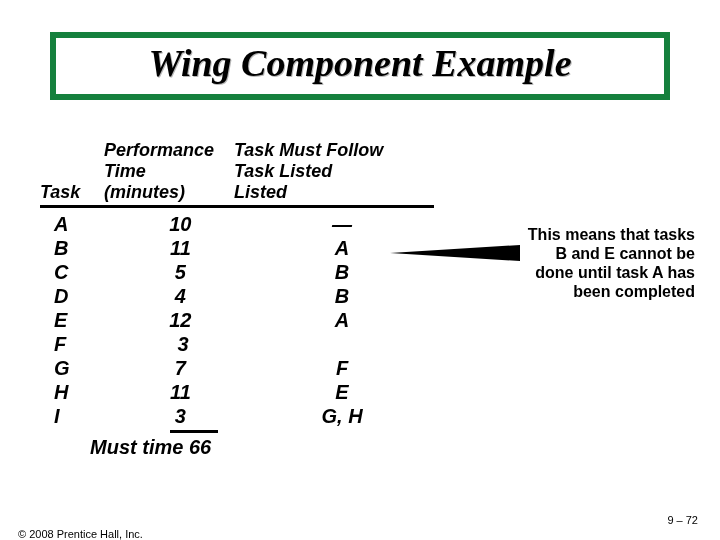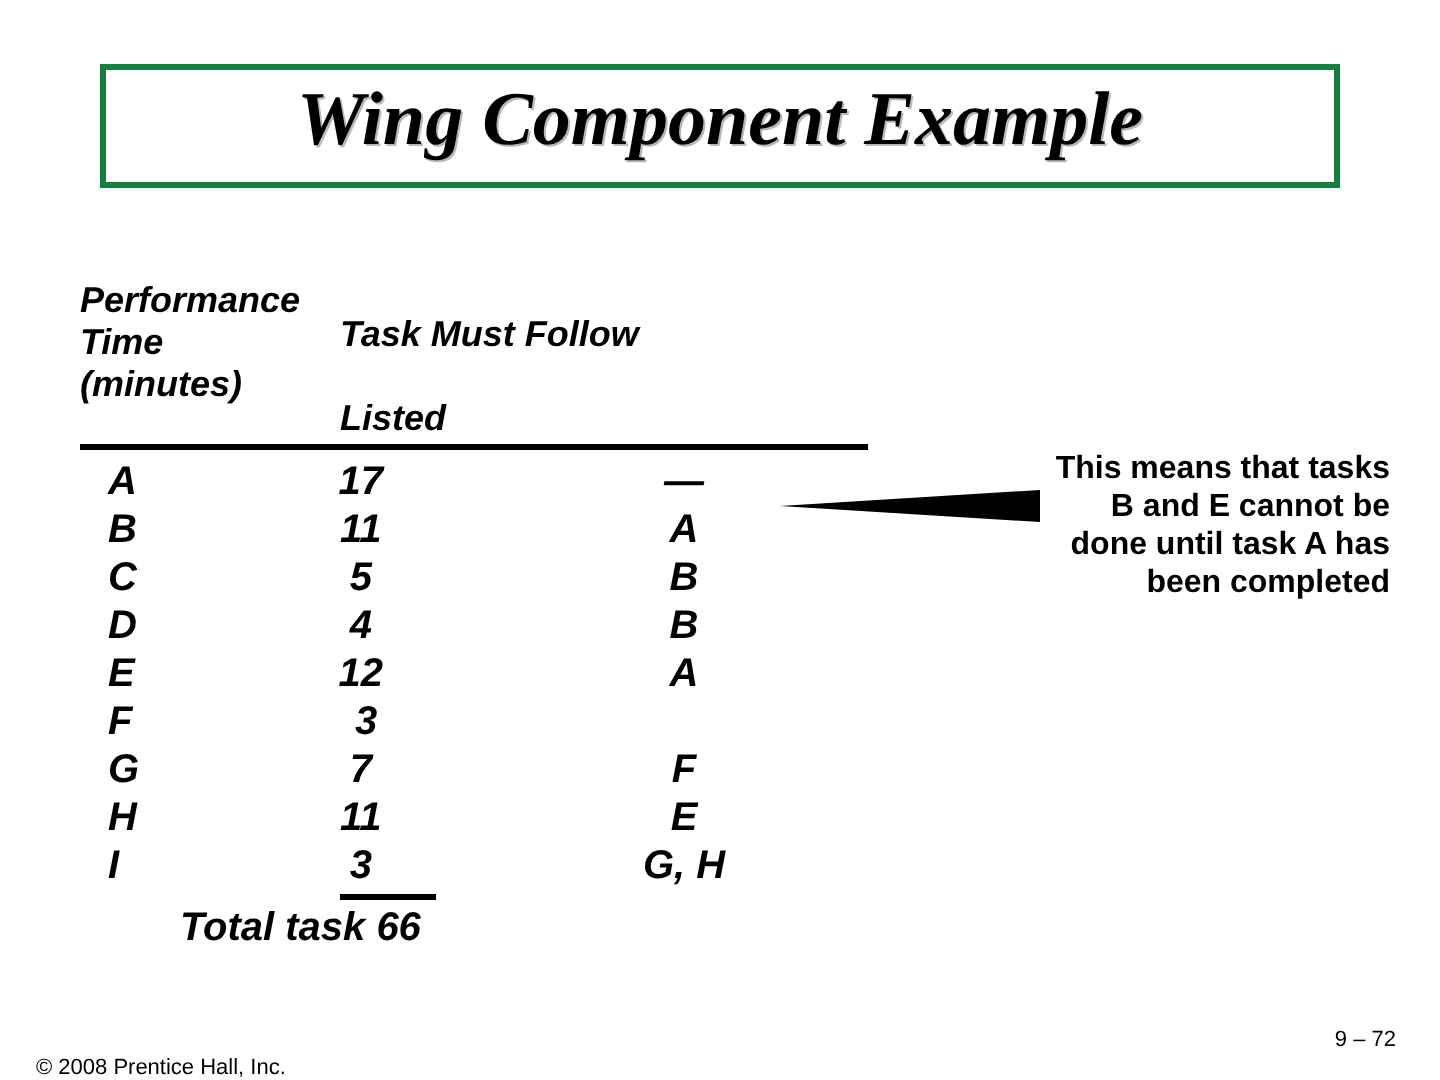--- a/index.html
+++ b/index.html
@@ -11,21 +11,21 @@
     font-family: Arial, Helvetica, sans-serif;
     color: #000;
     position: relative;
     overflow: hidden;
   }
   .title-wrap {
     position: absolute;
     left: 50px;
     top: 32px;
     width: 620px;
-    border: 3px solid #15803d;
+    border: 6px solid #15803d;
     box-sizing: border-box;
     padding: 6px 0 10px 0;
     text-align: center;
   }
   .title {
     font-family: "Times New Roman", Times, serif;
     font-style: italic;
     font-weight: bold;
     font-size: 38px;
     line-height: 1.05;
@@ -46,21 +46,21 @@
   }
   .hdr {
     display: flex;
     font-style: italic;
     font-weight: bold;
     font-size: 18px;
   }
   .hdr > div { text-align: left; }
   .col-task  { width: 64px; }
   .col-time  { width: 130px; }
-  .col-dep   { width: 200px; margin-top: 17px; }
+  .col-dep   { width: 200px; }
   .hr-head {
     height: 0;
     border-top: 3px solid #000;
     margin: 2px 0 4px 0;
     width: 394px;
   }
   .row {
     display: flex;
     font-weight: bold;
     font-style: italic;
@@ -118,36 +118,41 @@
 <body>
 
 <div class="title-wrap">
   <div class="title">Wing Component Example</div>
 </div>
 
 <div class="stage">
 
   <div class="tbl">
     <div class="hdr">
+      <div class="col-task">
+        <span></span><br>
+        <span></span><br>
+        <span>Task</span>
+      </div>
       <div class="col-time">
         <span>Performance</span><br>
         <span>Time</span><br>
         <span>(minutes)</span>
       </div>
       <div class="col-dep">
         <span>Task Must Follow</span><br>
-        <br>
+        <span>Task Listed</span><br>
         <span>Listed</span>
       </div>
     </div>
     <div class="hr-head"></div>
 
     <div class="row">
       <div class="c1">A</div>
-      <div class="c2">17</div>
+      <div class="c2">10</div>
       <div class="c3">—</div>
     </div>
     <div class="row">
       <div class="c1">B</div>
       <div class="c2">11</div>
       <div class="c3">A</div>
     </div>
     <div class="row">
       <div class="c1">C</div>
       <div class="c2">5</div>
@@ -178,21 +183,21 @@
       <div class="c3">E</div>
     </div>
     <div class="row">
       <div class="c1">I</div>
       <div class="c2">3</div>
       <div class="c3">G, H</div>
     </div>
 
     <div class="hr-sub"></div>
     <div class="total-row">
-      <span>Total task</span>
+      <span>Must time</span>
       <span>66</span>
     </div>
   </div>
 
   <svg class="arrow" viewBox="0 0 130 50" preserveAspectRatio="none">
     <polygon points="130,0 130,50 0,25" fill="#000"></polygon>
   </svg>
 
   <div class="annotation">This means that tasks B and E cannot be done until task A has been completed</div>
 

